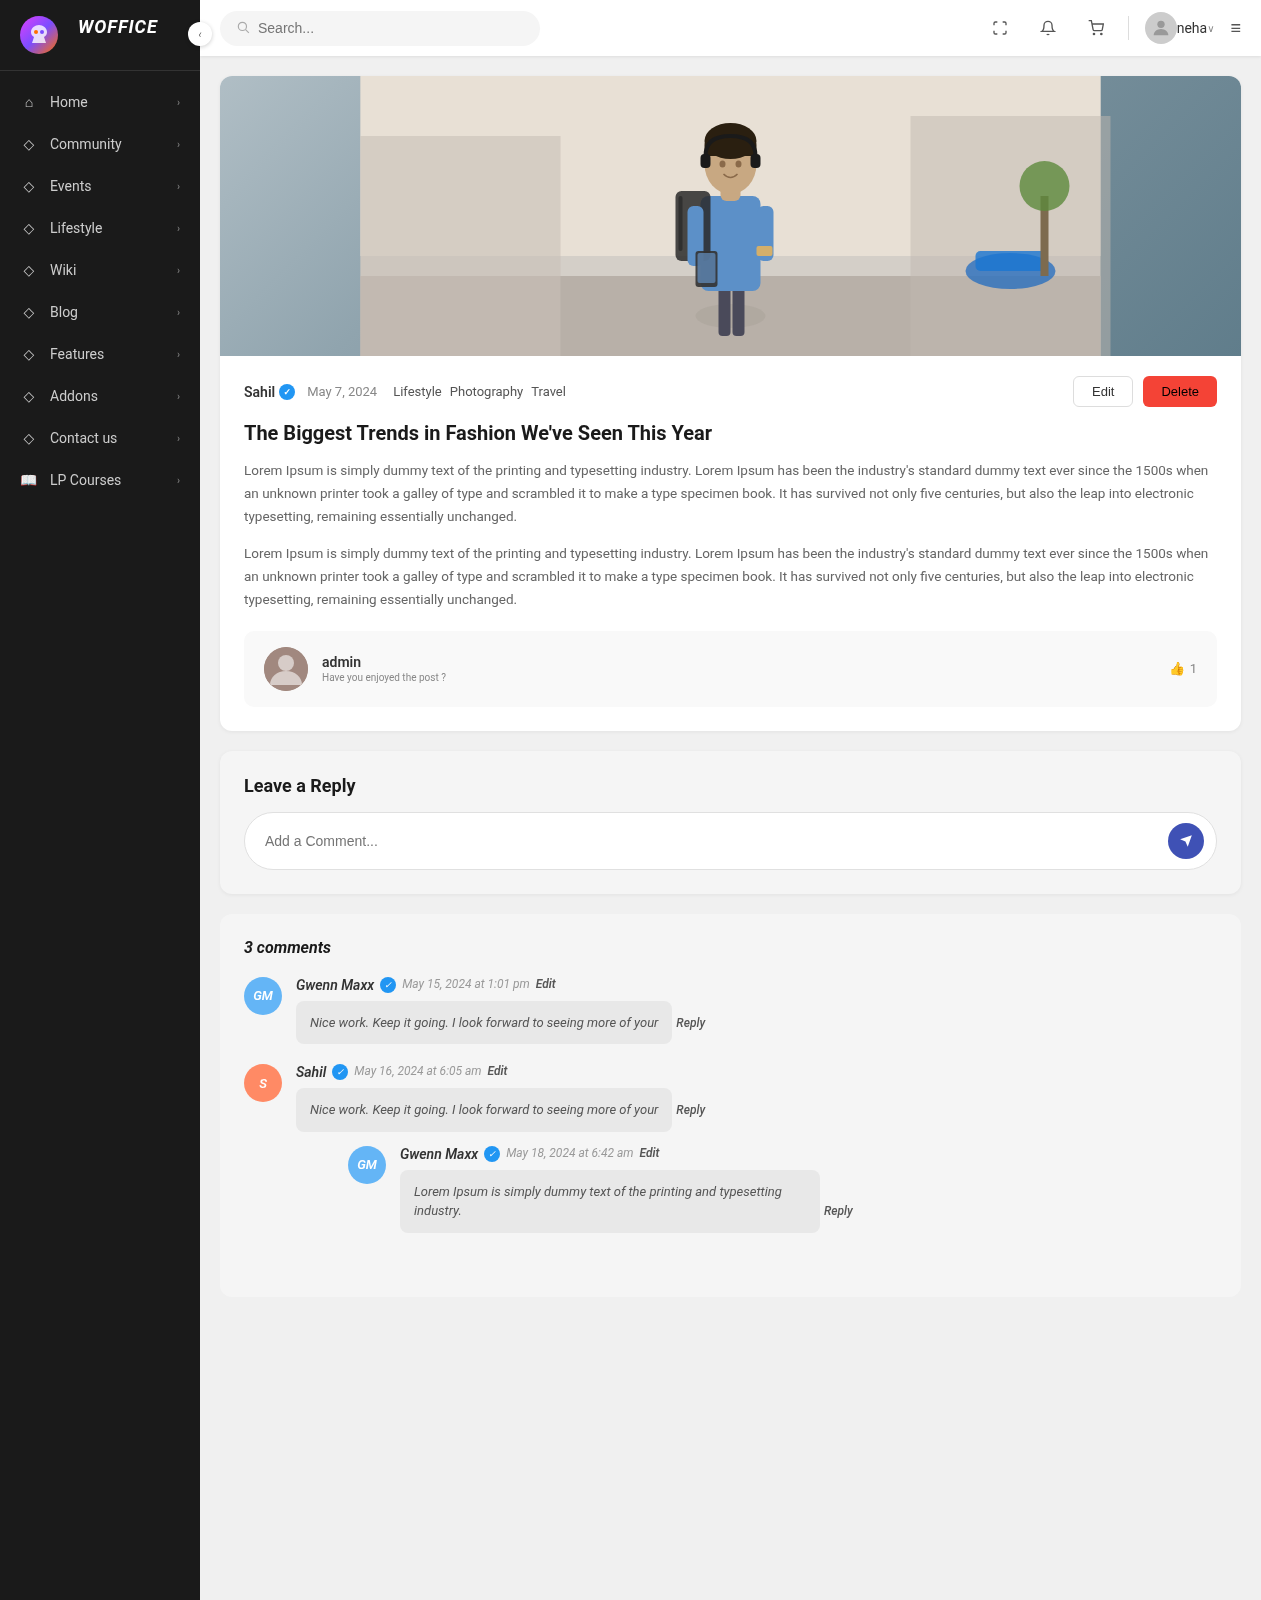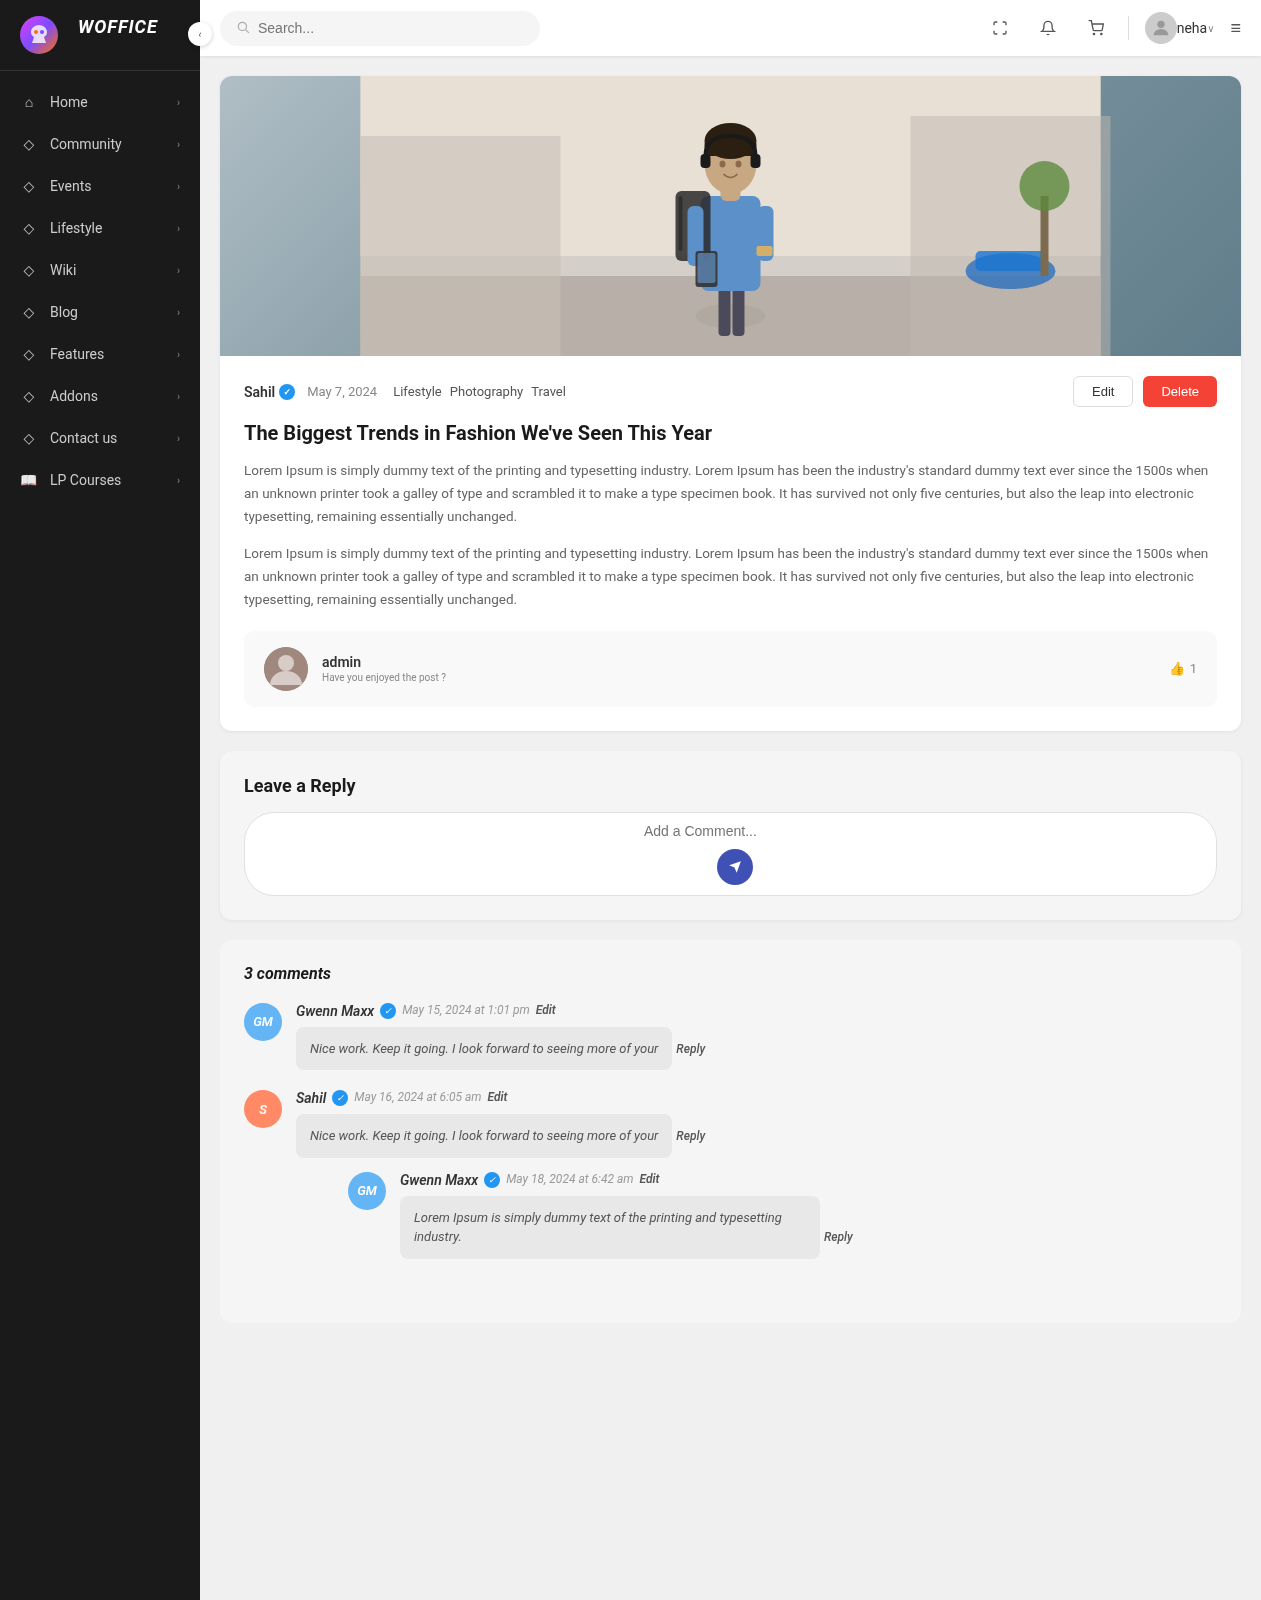--- a/index.html
+++ b/index.html
@@ -239,21 +239,21 @@
       cursor: pointer;
       color: #333;
     }
     .btn-delete {
       padding: 7px 18px;
       border: none;
       border-radius: 6px;
       background: #f44336;
       font-size: 13px;
       cursor: pointer;
-      color: #ffffff;
+      color: #000000;
       font-weight: 500;
     }
     .post-title {
       padding: 14px 24px 6px;
       font-size: 20px;
       font-weight: 700;
       color: #1a1a1a;
     }
     .post-body {
       padding: 8px 24px 20px;
@@ -305,27 +305,25 @@
       margin-bottom: 20px;
     }
     .reply-title {
       font-size: 18px;
       font-weight: 700;
       color: #1a1a1a;
       margin-bottom: 16px;
     }
     .comment-input-wrap {
       display: flex;
-      align-items: center;
       background: #fff;
       border-radius: 30px;
       border: 1px solid #e0e0e0;
       padding: 10px 12px 10px 20px;
       gap: 10px;
-      flex-direction: column;
     }
     .comment-input-wrap input {
       flex: 1;
       border: none;
       outline: none;
       font-size: 14px;
       color: #333;
       background: transparent;
     }
     .send-btn {

